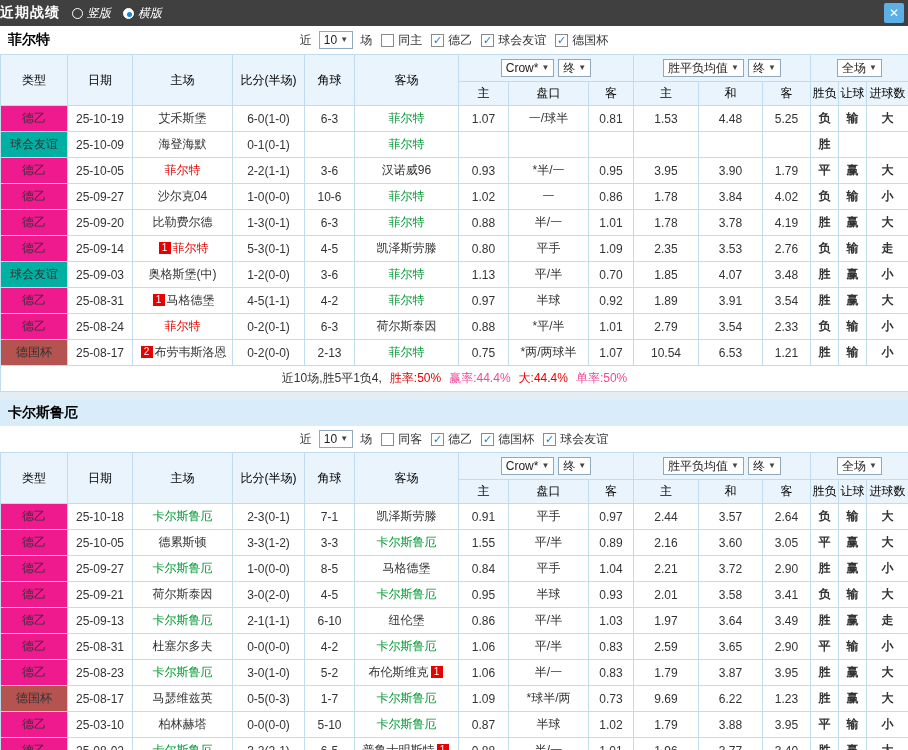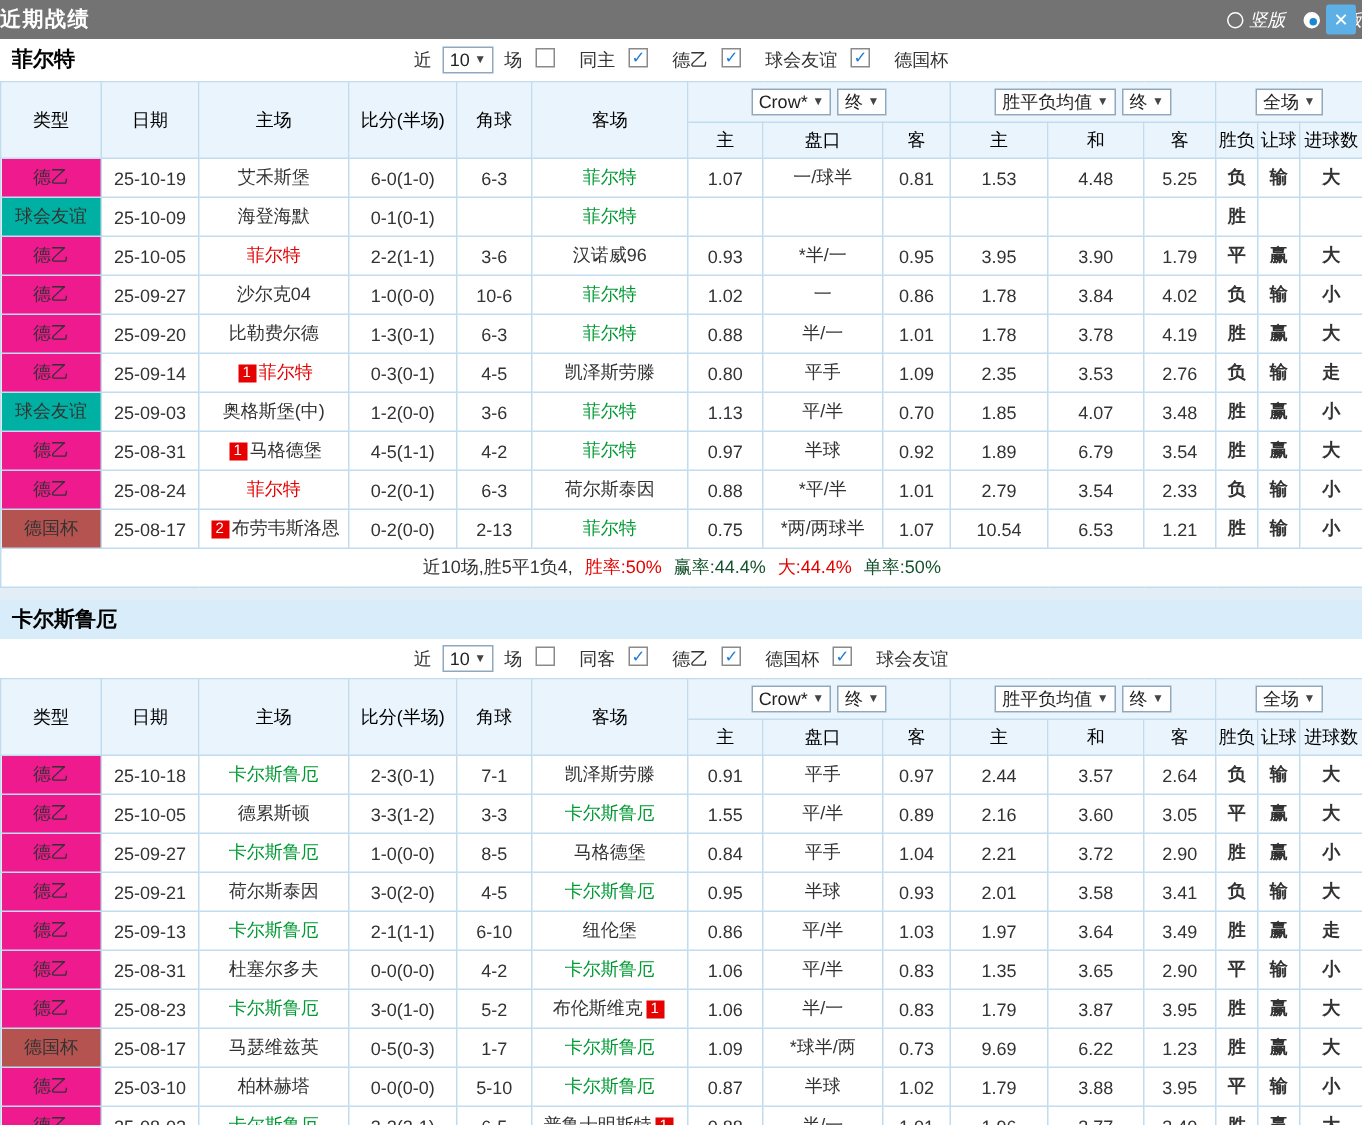--- a/index.html
+++ b/index.html
@@ -1,55 +1,55 @@
 <!DOCTYPE html>
 <html><head>
 <meta charset="utf-8">
 <style>
   *{box-sizing:border-box;}
   html,body{margin:0;padding:0;}
   body{width:908px;height:750px;overflow:hidden;background:#fff;
        font-family:"Liberation Sans","DejaVu Sans",sans-serif;}
   
-  .titlebar{height:26px;background:#737373;position:relative;display:flex;
-            align-items:center;justify-content:space-between;gap:12px;}
+  .titlebar{height:26px;background:#404040;position:relative;display:flex;
+            align-items:center;justify-content:flex-start;gap:12px;}
   .win-title{color:#fff;font-size:14px;font-weight:bold;letter-spacing:1px;}
   .radio-group{display:inline-flex;gap:12px;align-items:center;font-style:italic;}
   .radio-opt{display:inline-flex;align-items:center;gap:4px;color:#fff;font-size:12px;cursor:pointer;}
   .radio-dot{width:11px;height:11px;border:1px solid #fff;border-radius:50%;
              position:relative;display:inline-block;background:transparent;}
   .radio-dot.sel{background:#fff;}
   .radio-dot.sel::after{content:"";position:absolute;left:3px;top:3px;width:5px;height:5px;
              border-radius:50%;background:#1a87d3;}
   .close-btn{position:absolute;right:4px;top:3px;width:20px;height:20px;background:#5cb0e6;
              color:#fff;font-size:12px;line-height:20px;text-align:center;border-radius:2px;cursor:pointer;}
   
   .section-head-inline{height:28px;position:relative;display:flex;align-items:center;justify-content:center;}
   .team-title-inline{position:absolute;left:8px;font-size:14px;font-weight:bold;color:#000;}
   .name-row{height:26px;background:#d9ecf9;display:flex;align-items:center;
             padding-left:8px;font-size:14px;font-weight:bold;color:#000;}
   .filter-row{height:26px;display:flex;align-items:center;justify-content:center;}
   .filters{display:inline-flex;align-items:center;gap:5px;font-size:12px;color:#333;}
-  .cb-label{display:inline-flex;align-items:flex-start;gap:16px;cursor:pointer;margin-left:4px;}
+  .cb-label{display:inline-flex;align-items:center;gap:4px;cursor:pointer;margin-left:4px;}
   .cb{width:13px;height:13px;border:1px solid #8a8a8a;background:#fff;display:inline-flex;
       align-items:center;justify-content:center;font-size:11px;font-weight:bold;color:#1d7ad6;}
   .dropdown{display:inline-flex;align-items:center;gap:3px;border:1px solid #8fa8bd;background:#fff;
             padding:1px 4px;font-size:12px;color:#222;cursor:pointer;line-height:14px;margin:0 2px;}
   .dd-arrow{font-size:8px;color:#444;}
   
   table.results-table{border-collapse:collapse;table-layout:fixed;width:908px;}
   .results-table th,.results-table td{border:1px solid #c2dcef;text-align:center;font-size:12px;
             white-space:nowrap;overflow:hidden;padding:0 1px;}
   .results-table thead th{background:#eaf4fc;font-weight:normal;color:#000;height:24px;}
   .results-table thead tr:first-child th{height:27px;}
   .results-table tbody td{height:26px;color:#333;background:#fff;}
   .type-cell{color:#fff;}
   .c-red{color:#e60000;}
   .c-green{color:#009933;}
-  .c-blue{color:#14532d;}
+  .c-blue{color:#ec4899;}
   .c-black{color:#333;}
   .res-cell{font-weight:bold;}
   .badge{display:inline-block;width:12px;height:12px;line-height:12px;background:#e60000;
          color:#fff;font-size:10px;margin:0 2px;vertical-align:1px;text-align:center;}
   .summary-row td{height:25px;font-size:12px;background:#fff;}
   .summary-row span{margin:0 4px;}
   .section-gap{height:8px;background:#e3edf5;}
 </style>
 </head>
 <body>
@@ -238,21 +238,21 @@
             <td>3.78</td>
             <td>4.19</td>
             <td class="res-cell c-red">胜</td>
             <td class="res-cell c-red">赢</td>
             <td class="res-cell c-red">大</td>
           </tr>
           <tr class="match-row">
             <td class="type-cell" style="background:#ef1a8e">德乙</td>
             <td>25-09-14</td>
             <td class="team-cell"><span class="badge">1</span><span class="c-red">菲尔特</span></td>
-            <td class="c-red">0-3(0-1)</td>
+            <td class="c-red">5-3(0-1)</td>
             <td>4-5</td>
             <td class="team-cell"><span class="c-black">凯泽斯劳滕</span></td>
             <td>0.80</td>
             <td>平手</td>
             <td>1.09</td>
             <td>2.35</td>
             <td>3.53</td>
             <td>2.76</td>
             <td class="res-cell c-green">负</td>
             <td class="res-cell c-green">输</td>
@@ -279,21 +279,21 @@
             <td class="type-cell" style="background:#ef1a8e">德乙</td>
             <td>25-08-31</td>
             <td class="team-cell"><span class="badge">1</span><span class="c-black">马格德堡</span></td>
             <td class="c-red">4-5(1-1)</td>
             <td>4-2</td>
             <td class="team-cell"><span class="c-green">菲尔特</span></td>
             <td>0.97</td>
             <td>半球</td>
             <td>0.92</td>
             <td>1.89</td>
-            <td>6.79</td>
+            <td>3.91</td>
             <td>3.54</td>
             <td class="res-cell c-red">胜</td>
             <td class="res-cell c-red">赢</td>
             <td class="res-cell c-red">大</td>
           </tr>
           <tr class="match-row">
             <td class="type-cell" style="background:#ef1a8e">德乙</td>
             <td>25-08-24</td>
             <td class="team-cell"><span class="c-red">菲尔特</span></td>
             <td class="c-red">0-2(0-1)</td>
@@ -509,21 +509,21 @@
           <tr class="match-row">
             <td class="type-cell" style="background:#ef1a8e">德乙</td>
             <td>25-08-31</td>
             <td class="team-cell"><span class="c-black">杜塞尔多夫</span></td>
             <td class="c-red">0-0(0-0)</td>
             <td>4-2</td>
             <td class="team-cell"><span class="c-green">卡尔斯鲁厄</span></td>
             <td>1.06</td>
             <td>平/半</td>
             <td>0.83</td>
-            <td>1.35</td>
+            <td>2.59</td>
             <td>3.65</td>
             <td>2.90</td>
             <td class="res-cell c-blue">平</td>
             <td class="res-cell c-green">输</td>
             <td class="res-cell c-green">小</td>
           </tr>
           <tr class="match-row">
             <td class="type-cell" style="background:#ef1a8e">德乙</td>
             <td>25-08-23</td>
             <td class="team-cell"><span class="c-green">卡尔斯鲁厄</span></td>

